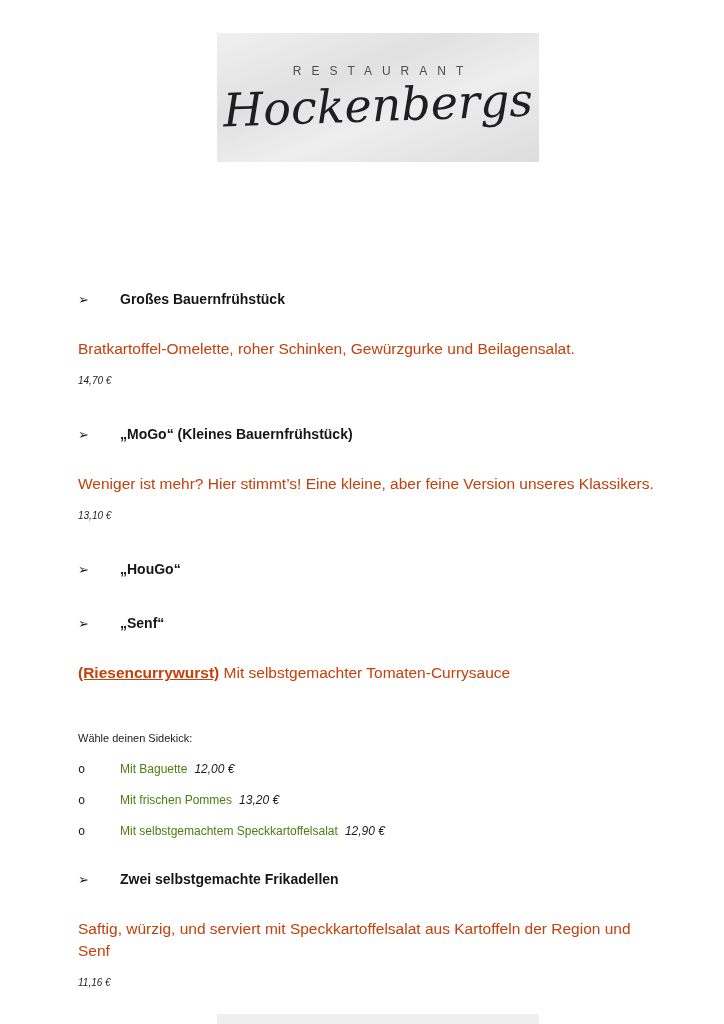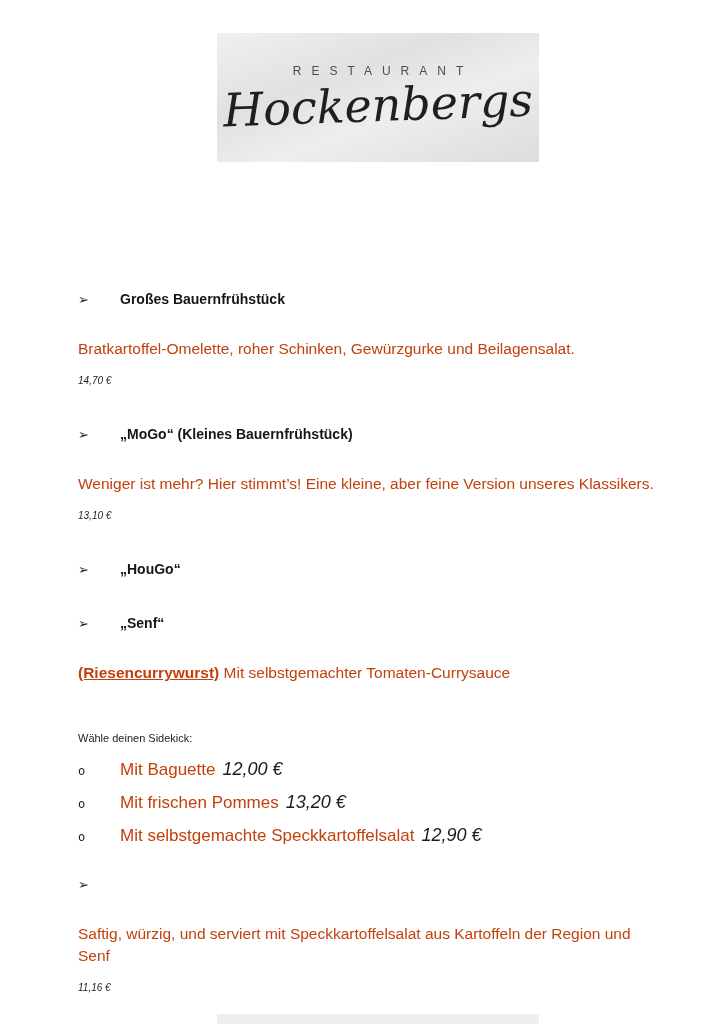--- a/index.html
+++ b/index.html
@@ -53,22 +53,22 @@
   .desc { font-size: 15.5px; line-height: 22px; color: #c2410c; margin-top: 27px; }
   .desc .bold-lead { font-weight: bold; text-decoration: underline; }
   .price { font-size: 10px; font-style: italic; line-height: 22px; color: #1c1c1c; margin-top: 10px; }
 
   .item { margin-bottom: 31px; }
   .item:last-child { margin-bottom: 0; }
 
   .sidekick { margin-top: 43px; }
   .sidekick-label { font-size: 11px; line-height: 22px; color: #1c1c1c; margin-bottom: 9px; }
   .option { margin-bottom: 9px; }
-  .option-text { font-size: 17px; color: #c2410c; }
-  .option-price { font-size: 18px; font-style: italic; margin-left: 7px; color: #1c1c1c; }
+  .option-text { font-size: 12px; color: #4d7c0f; }
+  .option-price { font-size: 12px; font-style: italic; margin-left: 7px; color: #1c1c1c; }
   .after-sidekick { margin-top: 26px; }
 
   
   .bottom-strip {
     position: absolute; left: 217px; bottom: 0;
     width: 322px; height: 10px; background: #efefef;
   }
 </style>
 </head>
 <body>
@@ -126,28 +126,29 @@
       </div>
 
       <div class="row option">
         <span class="bullet-col circle-bullet">o</span>
         <span class="option-text">Mit frischen Pommes</span>
         <span class="option-price">13,20 €</span>
       </div>
 
       <div class="row option">
         <span class="bullet-col circle-bullet">o</span>
-        <span class="option-text">Mit selbstgemachte Speckkartoffelsalat</span>
+        <span class="option-text">Mit selbstgemachtem Speckkartoffelsalat</span>
         <span class="option-price">12,90 €</span>
       </div>
     </div>
 
     <section class="item after-sidekick">
       <div class="row">
         <span class="bullet-col arrow-bullet">➢</span>
+        <span class="item-name">Zwei selbstgemachte Frikadellen</span>
       </div>
       <p class="desc">Saftig, würzig, und serviert mit Speckkartoffelsalat aus Kartoffeln der Region und Senf</p>
       <p class="price">11,16 €</p>
     </section>
 
   </div>
 
   <div class="bottom-strip"></div>
 </div>
 

